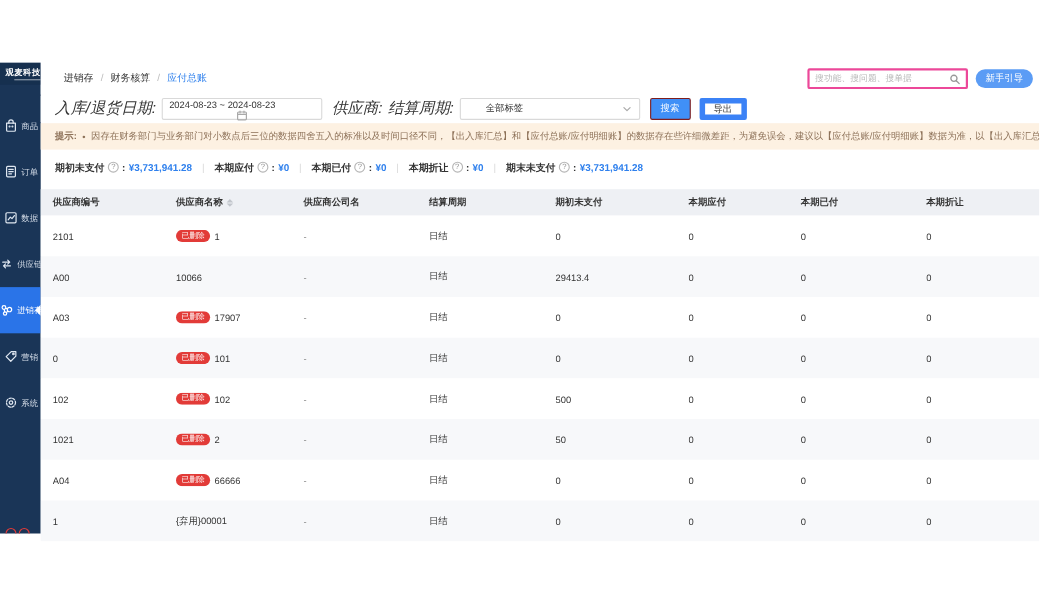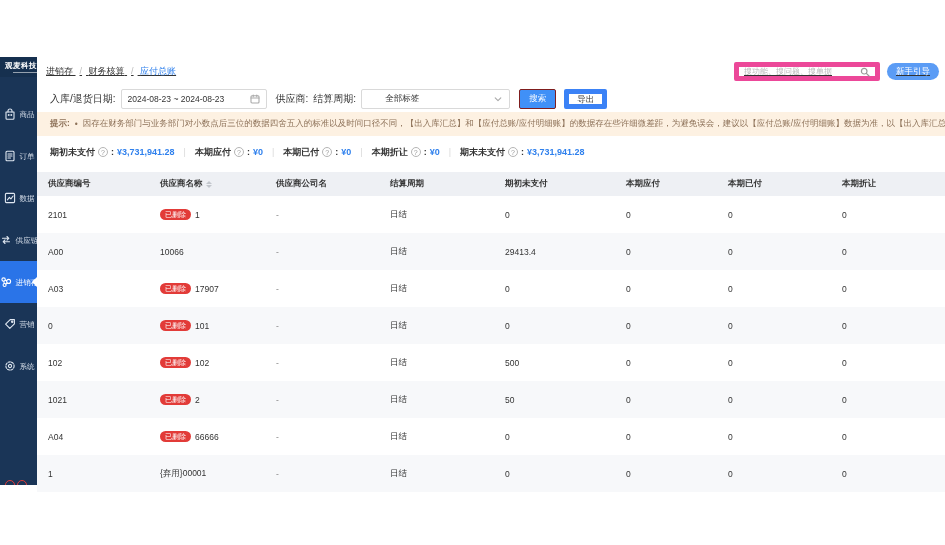--- a/index.html
+++ b/index.html
@@ -20,40 +20,40 @@
   .nav-item.active .nav-icon svg { stroke:#fff; }
   .nav-label { font-size:8px; color:#d5dde8; line-height:9px; white-space:nowrap; transform:scale(.95); }
   .nav-item.active .nav-label { color:#fff; }
   .notch { position:absolute; right:0; top:50%; transform:translateY(-50%); width:0; height:0;
            border-top:5px solid transparent; border-bottom:5px solid transparent; border-right:5px solid #fff; }
   .sb-bottom { position:absolute; left:5px; bottom:-5px; display:flex; }
   .sb-circle { width:10px; height:10px; border:1.6px solid #e23b38; border-radius:50%; background:transparent; }
   .sb-circle + .sb-circle { margin-left:2px; }
 
   
-  .topbar { position:absolute; left:37px; top:57px; right:0; height:29px; display:flex; align-items:center; padding:0 6px 0 9px; background:#fff;text-decoration:underline; }
+  .topbar { position:absolute; left:37px; top:57px; right:0; height:29px; display:flex; align-items:center; padding:0 6px 0 21px; background:#fff; }
   .crumb { font-size:9px; color:#333; }
   .crumb-sep { color:#bbb; margin:0 4px; font-size:9px; }
   .crumb-active { color:#2f80ed; }
   .topbar-right { margin-left:auto; display:flex; align-items:center; gap:7px; }
-  .searchbox { display:flex; align-items:center; width:146px; height:19px; border:5px solid #ec4899; border-radius:2px; background:#fff; padding:0 5px; }
+  .searchbox { display:flex; align-items:center; width:146px; height:19px; border:2px solid #ec4899; border-radius:2px; background:#fff; padding:0 5px; }
   .searchbox input { flex:1; border:none; outline:none; font-size:8px; color:#333; background:transparent; font-family:inherit; min-width:0; }
   .searchbox input::placeholder { color:#b8b8b8; }
   .search-glyph { width:10px; height:10px; flex:0 0 auto; }
   .search-glyph svg { display:block; width:10px; height:10px; stroke:#999; fill:none; stroke-width:1.2; stroke-linecap:round; }
   .guide-btn { height:17px; padding:0 9px; background:#5b9cf5; color:#fff; font-size:8.5px; border:none; border-radius:9px; display:flex; align-items:center; cursor:pointer; font-family:inherit; white-space:nowrap; }
 
   
   .filterbar { position:absolute; left:37px; top:87px; right:0; height:24px; display:flex; align-items:center; padding-left:13px; background:#fff; }
-  .f-label { font-size:10px; color:#333; white-space:nowrap; margin-right:5px; }
+  .f-label { font-size:14px; color:#333; white-space:nowrap; margin-right:5px;font-style:italic; }
   .f-input { display:flex; align-items:center; height:20px; border:1px solid #d9d9d9; border-radius:2px; background:#fff; padding:0 6px; margin-right:9px; }
   .f-input input { border:none; outline:none; font-size:8.5px; color:#333; background:transparent; font-family:inherit; width:100%; }
-  .date-input { width:146px; }
+  .date-input { width:146px;flex-direction:column; }
   .supplier-input { width:150px; }
-  .period-select { width:149px; justify-content:space-between; cursor:pointer;padding-left:23px; }
+  .period-select { width:164px; justify-content:space-between; cursor:pointer;padding-left:23px; }
   .sel-text { font-size:8.5px; color:#333; }
   .cal-icon svg, .chev-icon svg { display:block; width:10px; height:10px; stroke:#a9a9a9; fill:none; stroke-width:1.1; stroke-linecap:round; stroke-linejoin:round; }
   .btn-search { height:20px; padding:0 9px; background:#4090f7; border:1px solid #7f1d1d; border-radius:2px; color:#fff; font-size:8.5px; cursor:pointer; font-family:inherit; margin-right:8px; white-space:nowrap; }
   .btn-export { height:20px; padding:0 8px; background:#fff; border:5px solid #3b82f6; border-radius:2px; color:#333; font-size:8.5px; cursor:pointer; font-family:inherit; white-space:nowrap; }
 
   
   .noticebar { position:absolute; left:37px; top:112px; right:0; height:24px; background:#fdf1e2; display:flex; align-items:center; padding-left:13px; font-size:8.5px; color:#8d7158; white-space:nowrap; overflow:hidden; }
   .notice-label { font-weight:bold; margin-right:5px; }
   .notice-bullet { margin-right:5px; }
 

